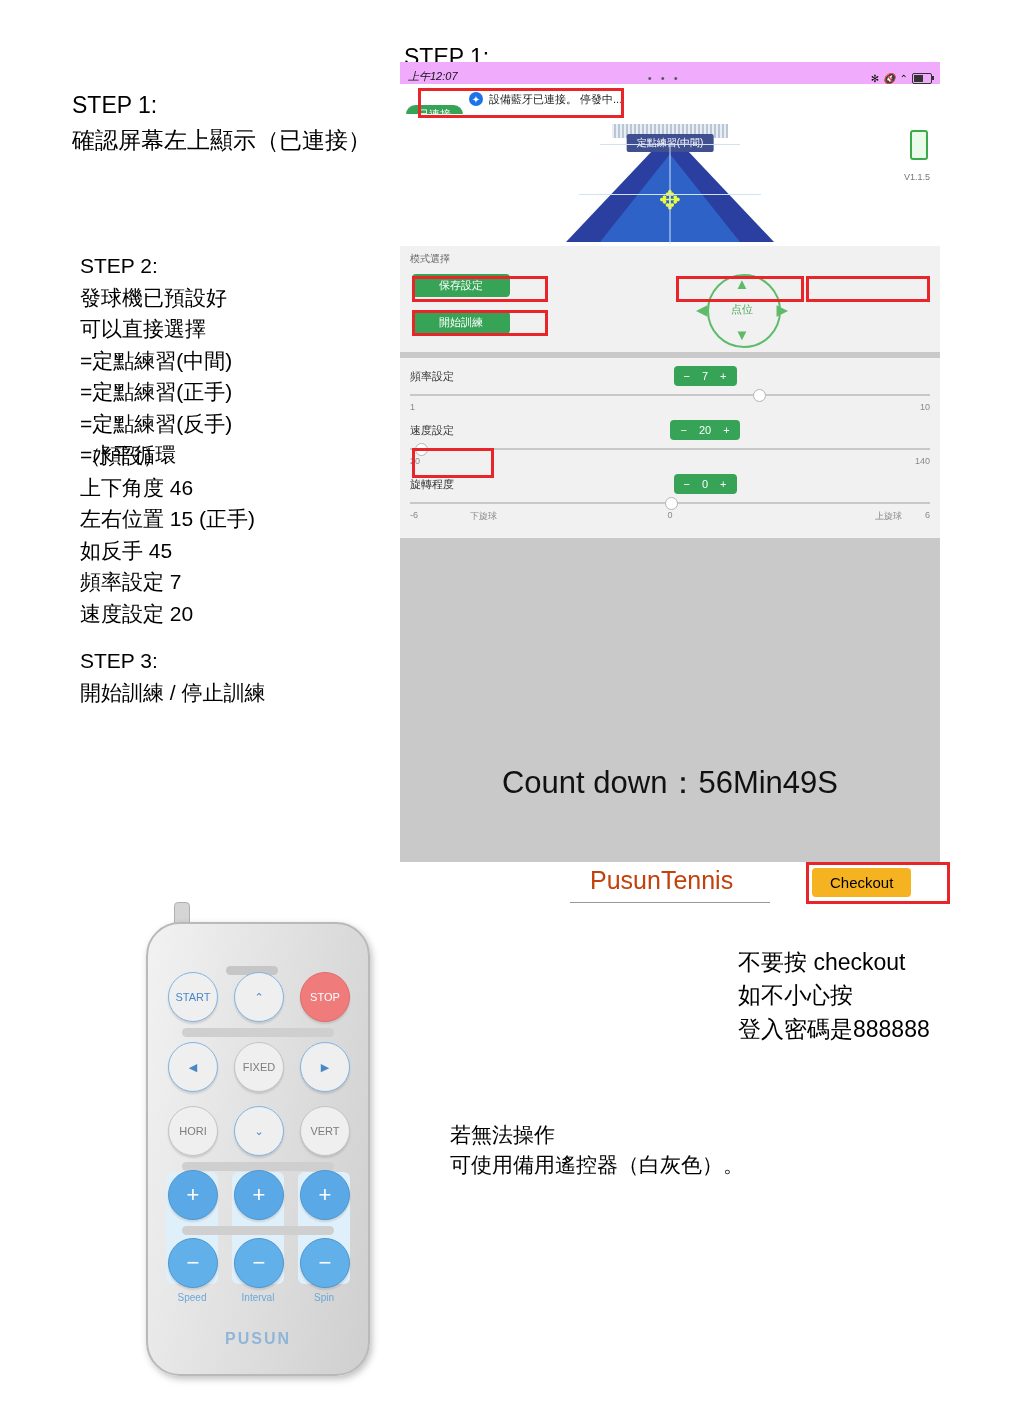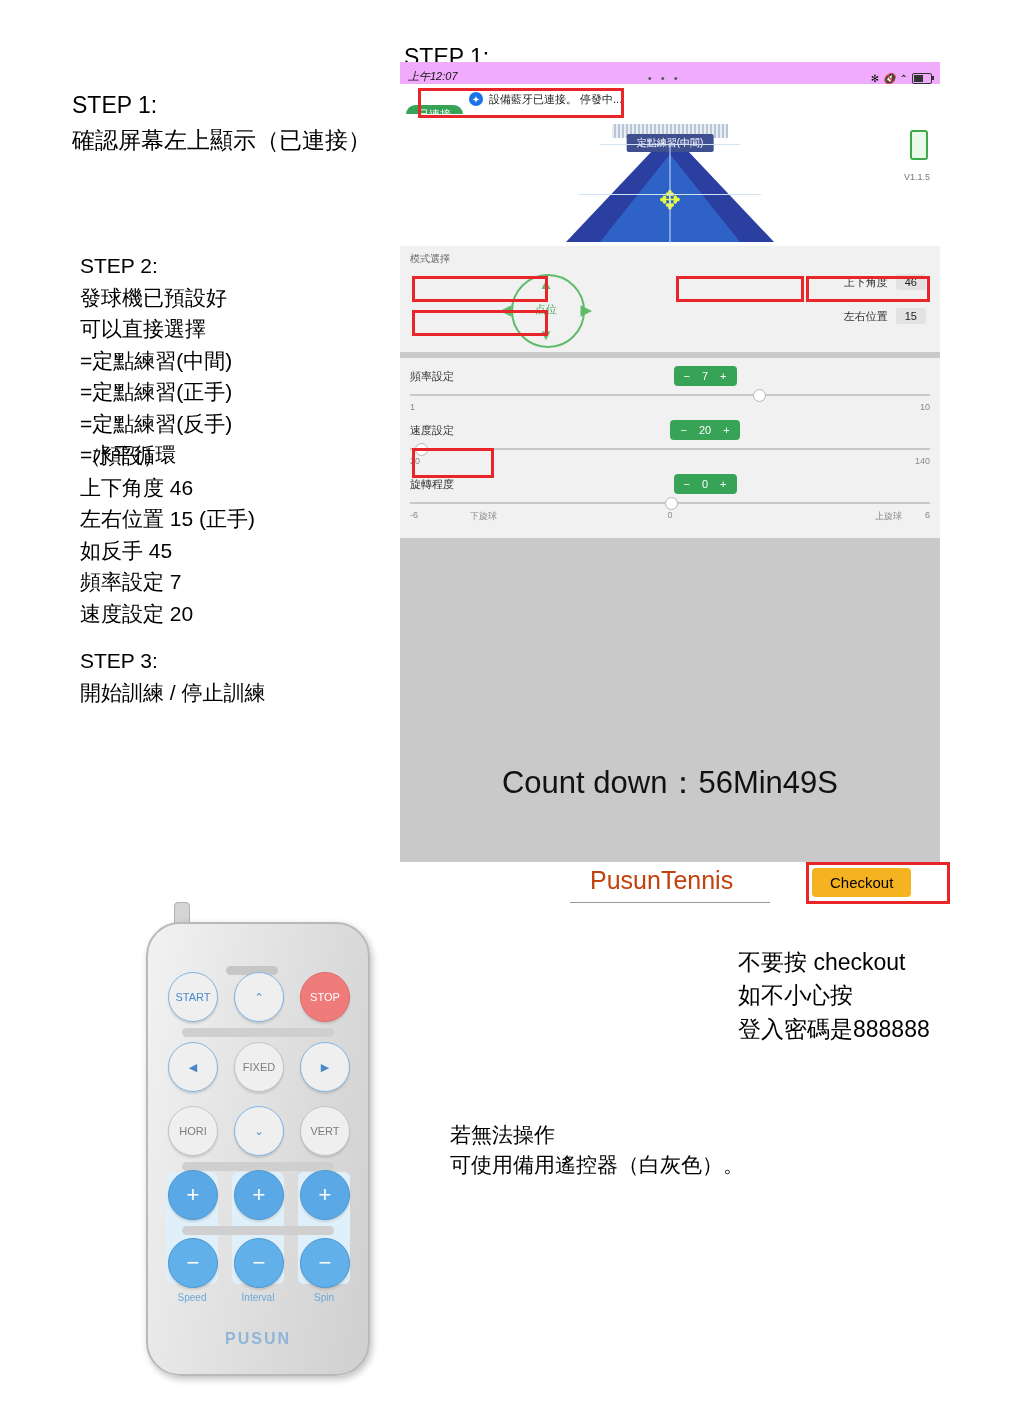--- a/index.html
+++ b/index.html
@@ -172,40 +172,34 @@
     <div class="verlabel">V1.1.5</div>
     <div class="court-line" style="left:50%;transform:translateX(-50%);top:30px;width:140px;height:1px;"></div>
     <div class="court-line" style="left:50%;transform:translateX(-50%);top:80px;width:182px;height:1px;"></div>
     <div class="court-line" style="left:50%;transform:translateX(-50%);top:30px;width:1px;height:100px;"></div>
   </div>
 
   <div class="panel">
     <div class="panel-title">模式選擇</div>
 
     <div class="ctlrow">
+      <div class="leftcol">
+        <div class="gbtn">保存設定</div>
+        <div class="gbtn">開始訓練</div>
+      </div>
 
       <div class="dpad">
         <div class="dpad-ring"></div>
         <div class="arr u">▲</div>
         <div class="arr d">▼</div>
         <div class="arr l">◀</div>
         <div class="arr r">▶</div>
         <div class="dpad-c">点位</div>
       </div>
 
-      <div class="rightcol">
-        <div class="valrow">
-          <span>上下角度</span>
-          <span class="valbox">46</span>
-        </div>
-        <div class="valrow">
-          <span>左右位置</span>
-          <span class="valbox">15</span>
-        </div>
-      </div>
     </div>
   </div>
 
   <div class="sliders">
 
     <div class="srow">
       <div class="shead">
         <span class="slabel">頻率設定</span>
         <span class="stepper">
           <span>−</span>

